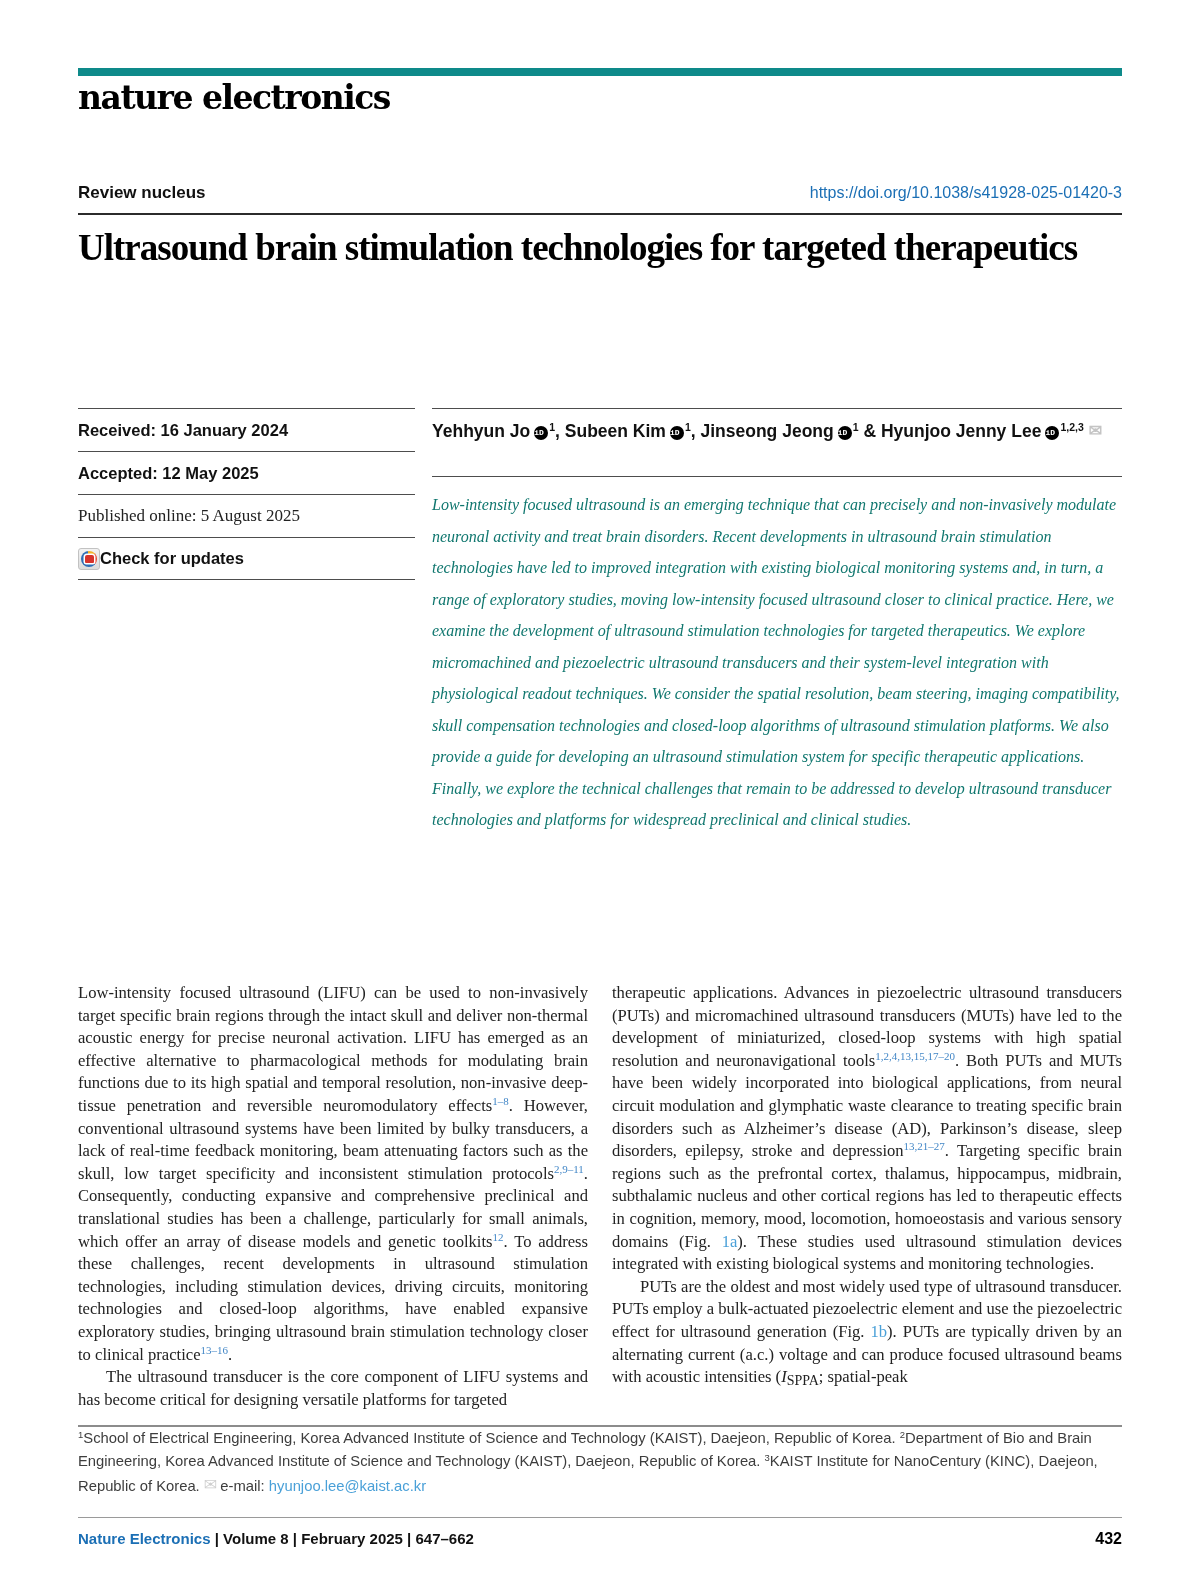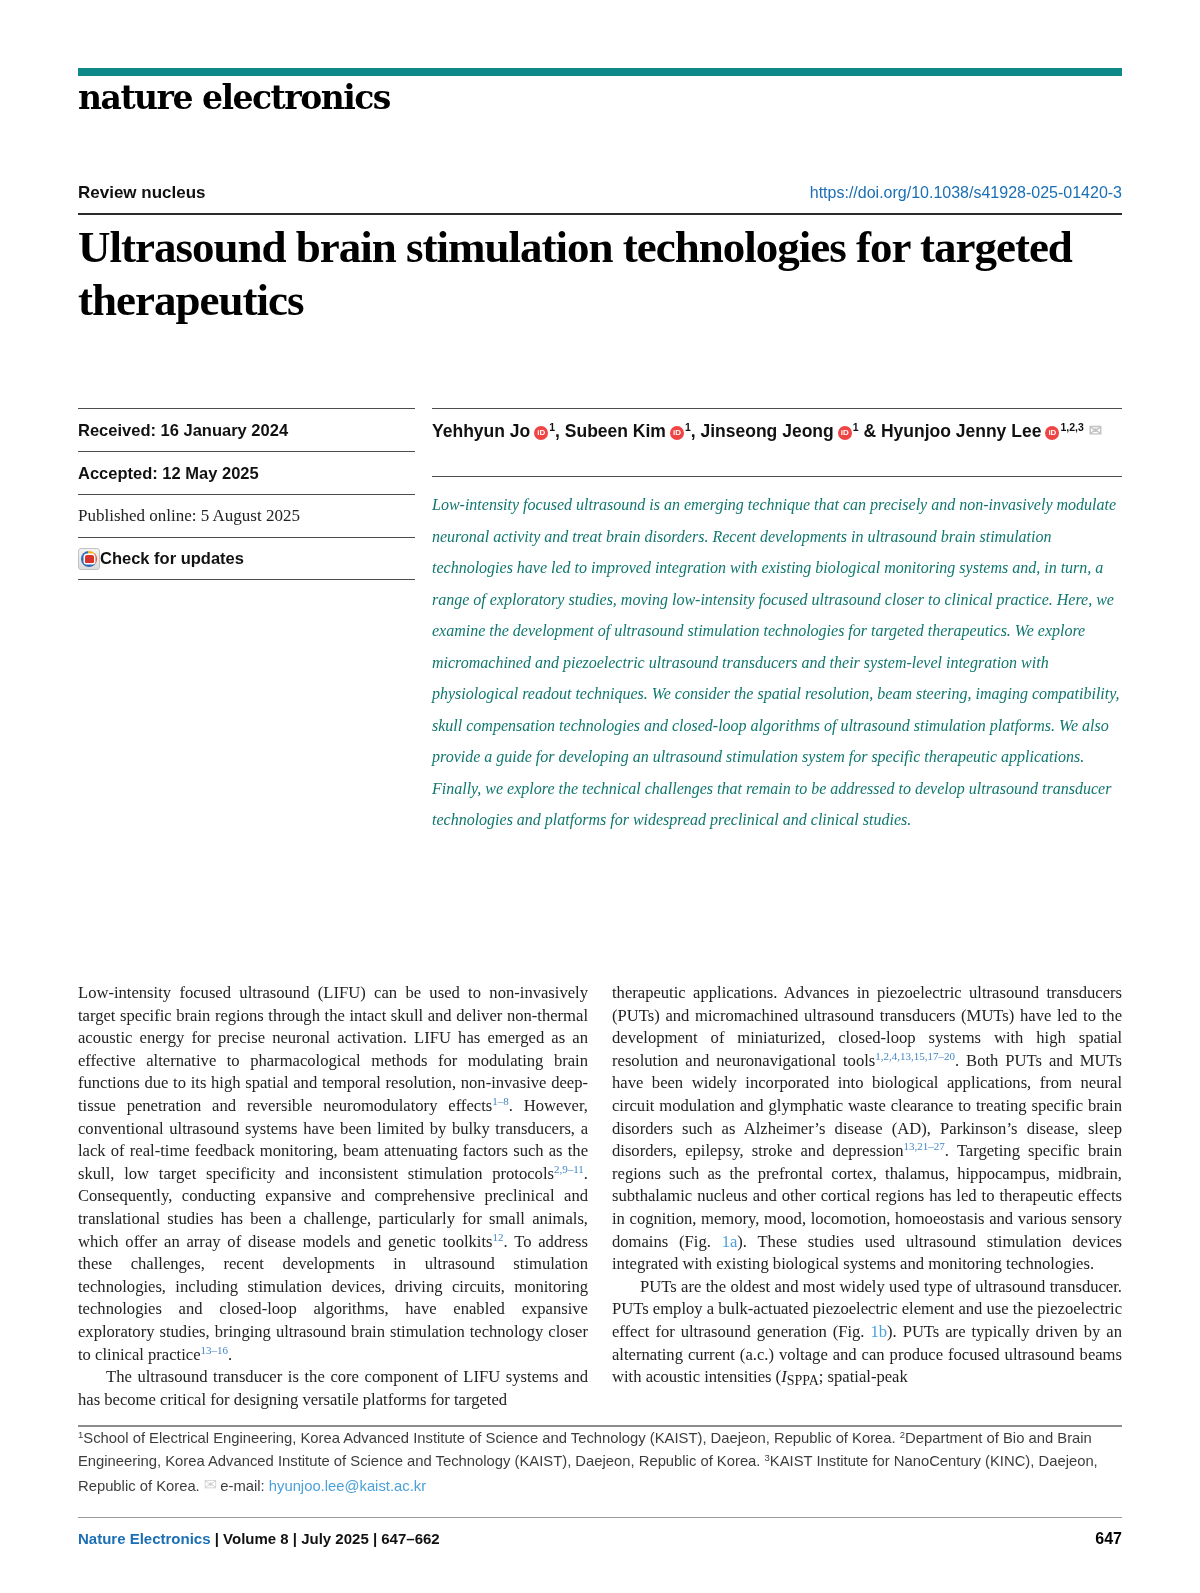--- a/index.html
+++ b/index.html
@@ -19,21 +19,21 @@
 
   .header-row { position:absolute; top:183px; left:78px; right:78px; display:flex; justify-content:space-between; align-items:baseline; }
   .article-type { font-family:"Liberation Sans",sans-serif; font-weight:700; font-size:17px; color:#111; }
   .doi-link { font-family:"Liberation Sans",sans-serif; font-size:16px; color:var(--link_blue,#1b6fb5); text-decoration:none; }
 
   .header-rule { position:absolute; top:213px; left:78px; right:78px; border-top:2px solid #2b2b2b; }
 
   .title {
     position:absolute; top:221px; left:78px; right:78px;
     font-family:"Liberation Serif","DejaVu Serif",serif;
-    font-weight:700; font-size:45px; line-height:53px; letter-spacing:-1px; color:#000;
+    font-weight:700; font-size:37px; line-height:53px; letter-spacing:-1px; color:#000;
   }
 
   .meta-grid { position:absolute; top:408px; left:78px; right:78px; display:flex; gap:17px; }
   .meta-col { width:337px; flex:none; }
   .meta-row { height:43px; border-top:1px solid #4d4d4d; display:flex; align-items:center; }
   .meta-row.last { border-bottom:1px solid #4d4d4d; }
   .meta-label { font-family:"Liberation Sans",sans-serif; font-weight:700; font-size:16.5px; color:#111; }
   .meta-serif { font-size:17px; color:#222; font-weight:400; }
   .check-row { }
   .crossmark {
@@ -47,23 +47,23 @@
     display:flex; align-items:center; justify-content:center;
   }
   .crossmark .cm-book { width:9px; height:8px; background:#d6322a; border-radius:2px 2px 1px 1px; box-shadow:0 0 0 1.5px #fff; }
 
   .right-col { flex:1; min-width:0; }
   .authors-block { border-top:1px solid #4d4d4d; border-bottom:1px solid #4d4d4d; padding:12px 0 34px; }
   .authors { font-family:"Liberation Sans",sans-serif; font-weight:700; font-size:17.5px; color:#111; }
   .abstract { padding-top:12px; font-size:16px; line-height:31.5px; color:#0f766e;font-style:italic; }
 
   .orcid-icon {
-    display:inline-block; width:14px; height:14px; border-radius:50%; background:#ef4444;
-    color:#fff; font-family:Liberation Sans, sans-serif; font-size:8px; font-weight:700;
-    text-align:center; line-height:14px; vertical-align:2px; margin:0 1px 0 4px; font-style:normal;
+    display:inline-block; width:14px; height:14px; border-radius:50%; background:#000000;
+    color:#fff; font-family:Liberation Mono, monospace; font-size:8px; font-weight:700;
+    line-height:14px; vertical-align:2px; margin:0 1px 0 4px; font-style:normal;
   }
   .mail-icon { color:#c4c4c4; font-size:16px; margin-left:5px; vertical-align:1px; }
   .mail-icon.dark { color:#cfcfcf; margin:0 3px 0 0; }
 
   sup.supk { font-size:10.5px; color:#111; vertical-align:6px; line-height:0; }
   sup.ref  { font-size:11px; color:var(--ref_blue,#4387c7); vertical-align:6px; line-height:0; }
   sup.aff  { font-size:9.5px; color:#3d3d3d; vertical-align:5px; line-height:0; }
   sub.subs { font-size:14px; vertical-align:-3px; line-height:0; }
   .inline-link { color:var(--light_blue,#4aa0d8); text-decoration:none; }
   .it { font-style:italic; }
@@ -143,17 +143,17 @@
     </div>
     <div class="bcol">
       <p><span>therapeutic applications. Advances in piezoelectric ultrasound transducers (PUTs) and micromachined ultrasound transducers (MUTs) have led to the development of miniaturized, closed-loop systems with high spatial resolution and neuronavigational tools</span><sup class="ref">1,2,4,13,15,17–20</sup><span>. Both PUTs and MUTs have been widely incorporated into biological applications, from neural circuit modulation and glymphatic waste clearance to treating specific brain disorders such as Alzheimer’s disease (AD), Parkinson’s disease, sleep disorders, epilepsy, stroke and depression</span><sup class="ref">13,21–27</sup><span>. Targeting specific brain regions such as the prefrontal cortex, thalamus, hippocampus, midbrain, subthalamic nucleus and other cortical regions has led to therapeutic effects in cognition, memory, mood, locomotion, homoeostasis and various sensory domains (Fig. </span><a class="inline-link" href="#">1a</a><span>). These studies used ultrasound stimulation devices integrated with existing biological systems and monitoring technologies.</span></p>
       <p class="indent"><span>PUTs are the oldest and most widely used type of ultrasound transducer. PUTs employ a bulk-actuated piezoelectric element and use the piezoelectric effect for ultrasound generation (Fig. </span><a class="inline-link" href="#">1b</a><span>). PUTs are typically driven by an alternating current (a.c.) voltage and can produce focused ultrasound beams with acoustic intensities (</span><span class="it">I</span><sub class="subs">SPPA</sub><span>; spatial-peak</span></p>
     </div>
   </div>
 
   <div class="affil-block"><sup class="aff">1</sup><span>School of Electrical Engineering, Korea Advanced Institute of Science and Technology (KAIST), Daejeon, Republic of Korea. </span><sup class="aff">2</sup><span>Department of Bio and Brain Engineering, Korea Advanced Institute of Science and Technology (KAIST), Daejeon, Republic of Korea. </span><sup class="aff">3</sup><span>KAIST Institute for NanoCentury (KINC), Daejeon, Republic of Korea. </span><span class="mail-icon dark">✉</span><span>e-mail: </span><a class="inline-link" href="#">hyunjoo.lee@kaist.ac.kr</a></div>
 
   <div class="journal-row">
-    <span class="journal-left"><a class="inline-link" href="#">Nature Electronics</a><span> | Volume 8 | July 2025 | 647–662</span></span>
-    <span class="page-number">647</span>
+    <span class="journal-left"><a class="inline-link" href="#">Nature Electronics</a><span> | Volume 8 | February 2025 | 647–662</span></span>
+    <span class="page-number">432</span>
   </div>
 
 </div>
 
 </body></html>

